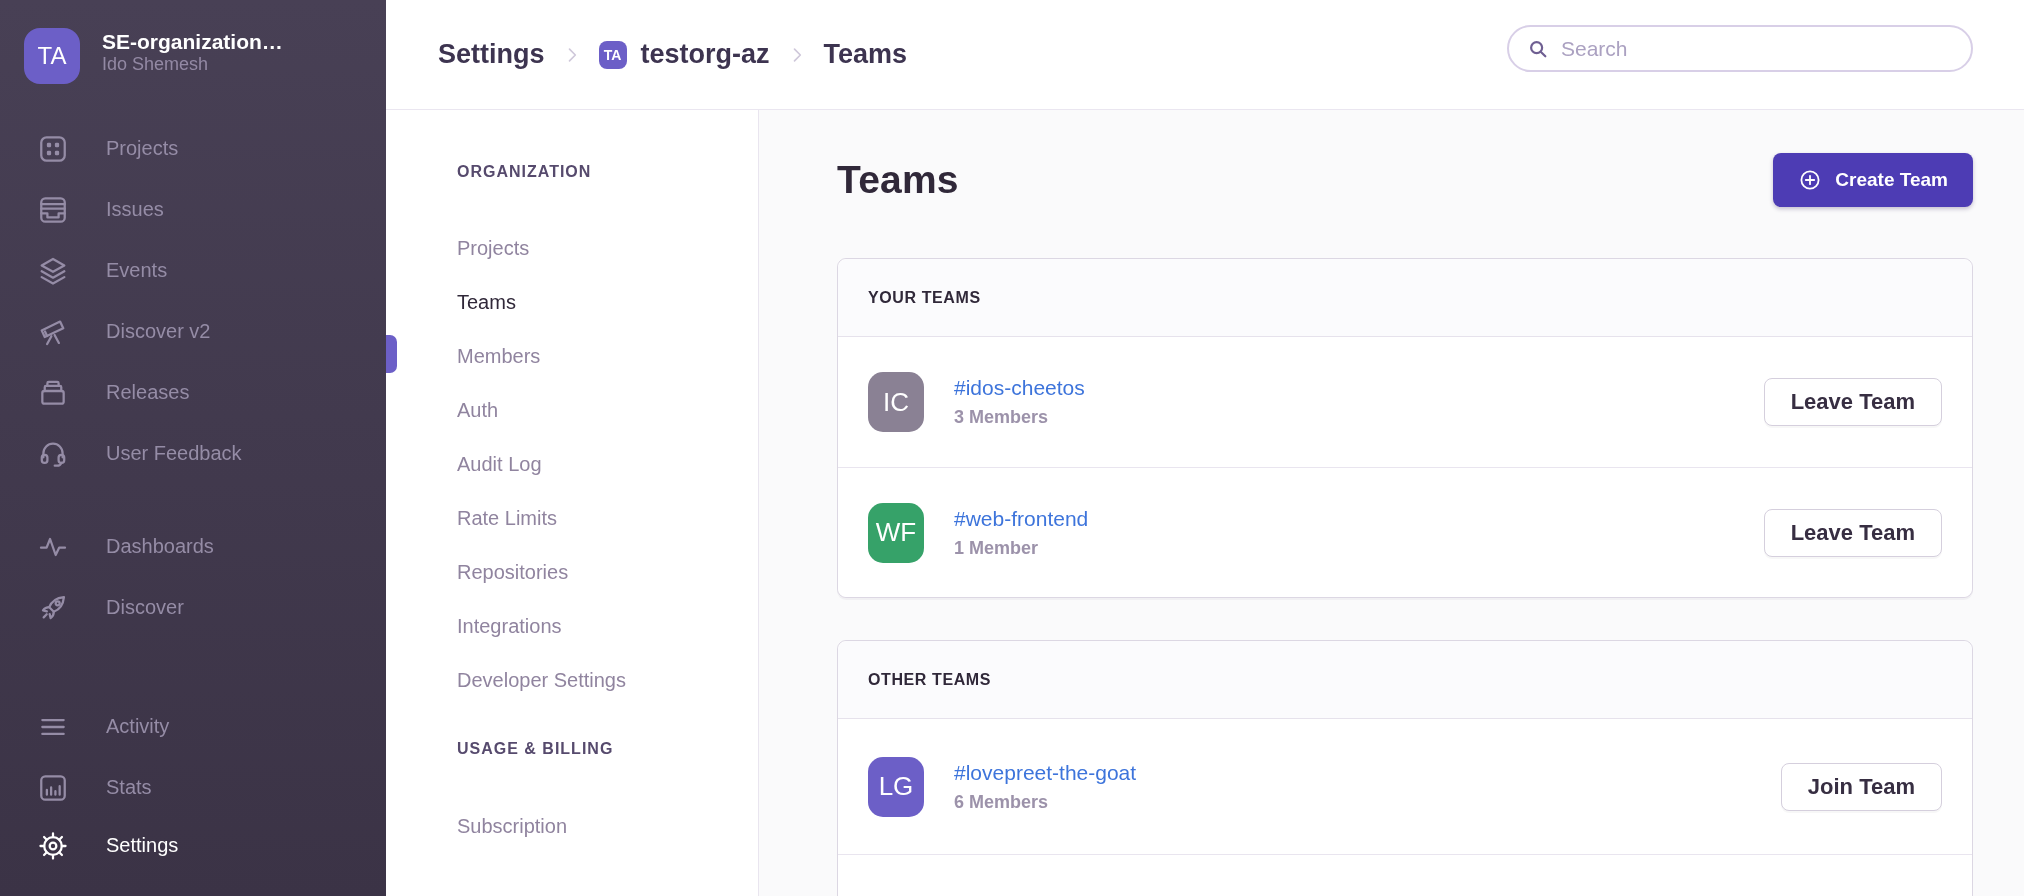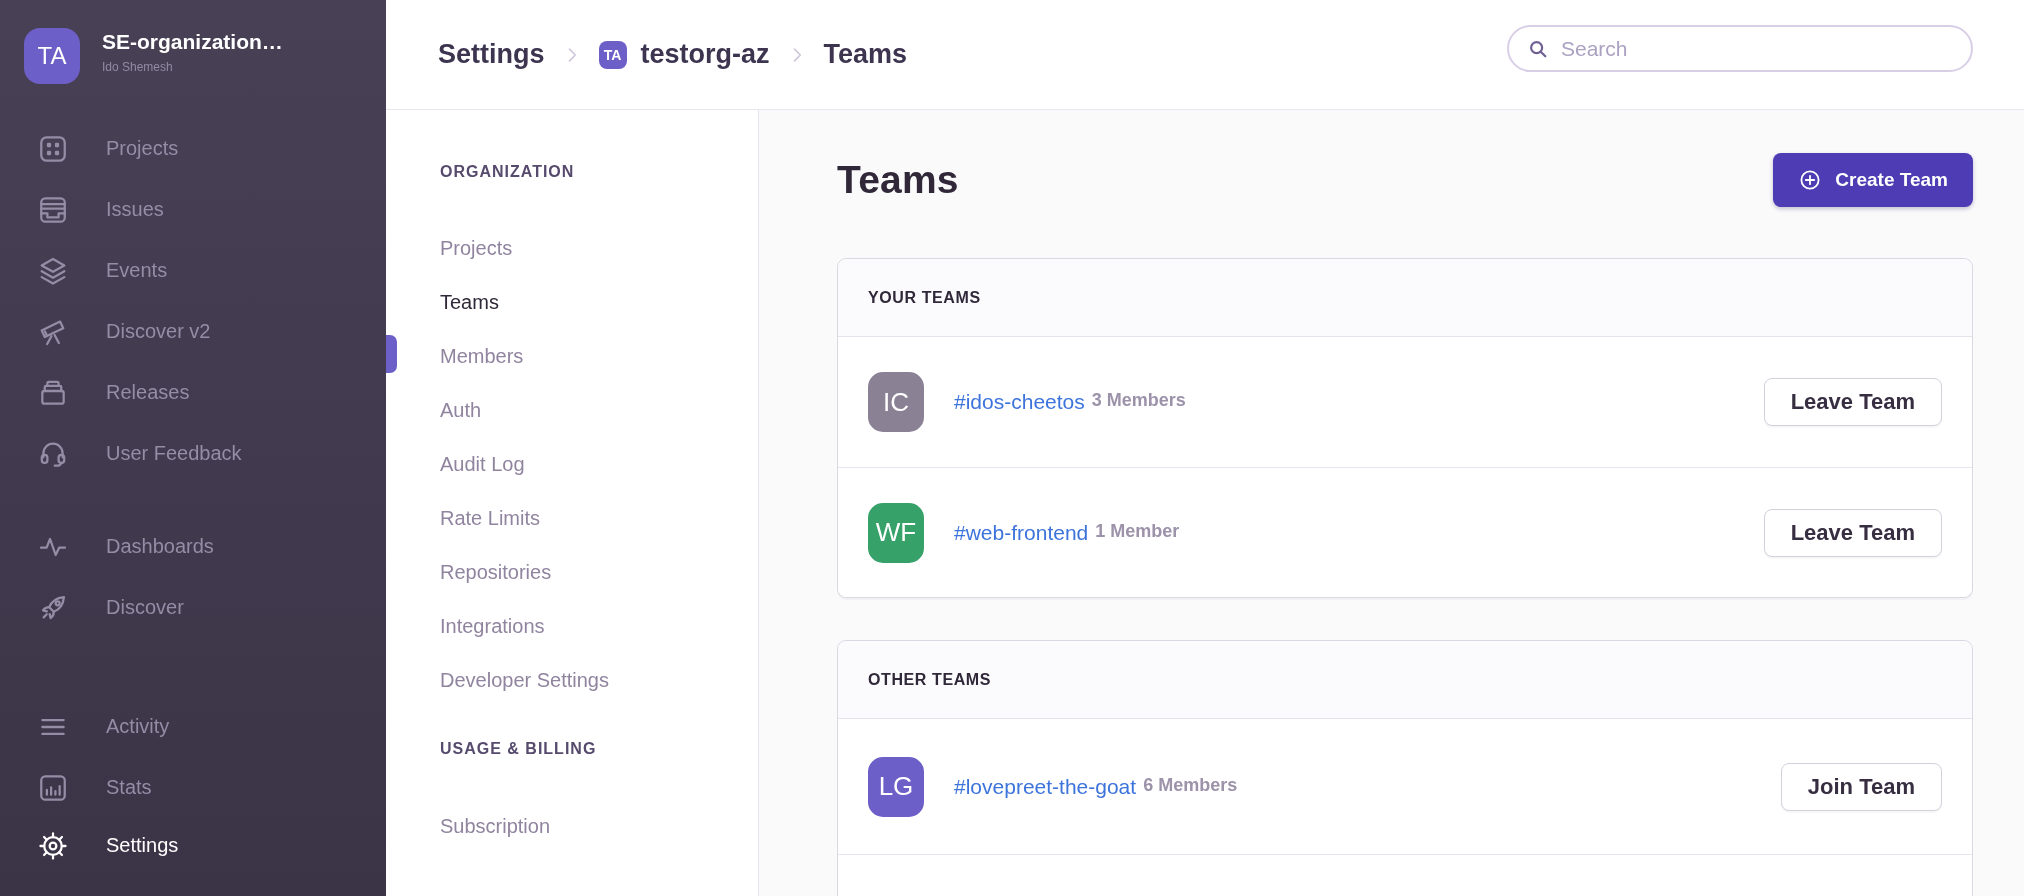--- a/index.html
+++ b/index.html
@@ -7,21 +7,21 @@
   body { font-family:"Liberation Sans", sans-serif; background:#fafafb; overflow:hidden; position:relative; }
 
   
   .sidebar { position:absolute; left:0; top:0; width:386px; height:896px;
              background:linear-gradient(180deg,#484055 0%,#3b3346 100%); }
   .org-header { position:absolute; left:24px; top:28px; display:flex; gap:22px; align-items:flex-start; width:350px; }
   .org-avatar { width:56px; height:56px; border-radius:16px; background:#6C5FC7; color:#fff;
                 display:flex; align-items:center; justify-content:center; font-size:24px; font-weight:500; flex:0 0 auto; }
   .org-meta { overflow:hidden; padding-top:2px; }
   .org-name { color:#fff; font-size:21px; font-weight:700; white-space:nowrap; overflow:hidden; text-overflow:ellipsis; }
-  .org-user { color:#9389a4; font-size:12px; margin-top:6px; }
+  .org-user { color:#9389a4; font-size:18px; }
 
   .nav-group { position:absolute; left:0; width:386px; }
   .g1 { top:118px; } .g2 { top:516px; } .g3 { top:696px; } .g4 { top:815px; }
   .side-item { height:61px; display:flex; align-items:center; padding-left:34px; gap:34px;
                color:#958ca6; font-size:20px; cursor:pointer; }
   .side-item .ic { width:38px; height:38px; display:flex; align-items:center; justify-content:center; flex:0 0 auto; }
   .side-item svg { width:32px; height:32px; stroke:currentColor; fill:none; stroke-width:1.7;
                    stroke-linecap:round; stroke-linejoin:round; }
   .side-item svg .f { fill:currentColor; stroke:none; }
   .side-item.active { color:#ffffff; }
@@ -41,21 +41,21 @@
                  font-size:14px; font-weight:600; display:flex; align-items:center; justify-content:center; }
   .search-box { position:absolute; right:51px; top:25px; width:466px; height:47px; background:#fff;
                 border:2px solid #d8cfe7; border-radius:24px; display:flex; align-items:center; padding:0 18px; gap:12px; }
   .search-box svg { width:22px; height:22px; stroke:#6f5f92; stroke-width:2.4; fill:none; stroke-linecap:round; flex:0 0 auto; }
   .search-box input { border:none; outline:none; font-size:21px; color:#43395a; width:100%; background:transparent;
                       font-family:"Liberation Sans", sans-serif; }
   .search-box input::placeholder { color:#aba1c1; }
 
   
   .settings-nav { position:absolute; left:386px; top:110px; width:373px; height:786px; background:#fff;
-                  border-right:1px solid #e9e5ef; padding:53px 0 0 54px; }
+                  border-right:1px solid #e9e5ef; padding:53px 0 0 71px; }
   .nav-section-header { font-size:16px; font-weight:700; letter-spacing:1px; color:#564a6d; height:24px; }
   .nav-section-header.h1 { margin-bottom:34px; }
   .nav-section-header.h2 { margin-top:33px; }
   .snav-item { height:54px; display:flex; align-items:center; font-size:20px; color:#90849f; cursor:pointer; }
   .snav-item.active { color:#302839; }
   .snav-item.sub1 { margin-top:35px; }
 
   
   .main { position:absolute; left:781px; top:110px; width:1243px; height:786px; background:#fafafb; overflow:hidden; }
   .page-head { position:absolute; left:56px; right:51px; top:40px; height:60px;
@@ -72,21 +72,21 @@
   .panel-other { top:530px; height:400px; }
   .panel-header { height:78px; display:flex; align-items:center; padding:0 30px; font-size:16px; font-weight:700;
                   letter-spacing:.6px; color:#302839; background:#fbfbfd; border-bottom:1px solid #e6e2ec;
                   border-radius:9px 9px 0 0; }
   .team-row { height:130px; display:flex; align-items:center; padding:0 30px; background:#fff; }
   .team-row + .team-row { border-top:1px solid #e9e5ef; }
   .panel-other .team-row { height:135px; }
   .team-row:last-child { border-radius:0 0 9px 9px; }
   .team-avatar { width:56px; height:60px; border-radius:15px; color:#fff; font-size:26px; font-weight:500;
                  display:flex; align-items:center; justify-content:center; flex:0 0 auto; }
-  .team-info { margin-left:30px; display:flex; flex-direction:row; gap:7px; }
+  .team-info { margin-left:30px; display:flex; flex-direction:column; gap:7px; }
   .team-link { color:#3D74DB; font-size:21px; font-weight:500; text-decoration:none; cursor:pointer; }
   .team-members { color:#9c92aa; font-size:18px;font-weight:bold; }
   .row-btn { margin-left:auto; height:48px; padding:0 26px; background:#fff; border:1px solid #d5cfdd;
              border-radius:8px; font-size:22px; font-weight:700; color:#372e42; cursor:pointer;
              box-shadow:0 2px 0 rgba(0,0,0,.03); font-family:"Liberation Sans", sans-serif; }
 </style>
 </head>
 <body>
 
 <aside class="sidebar">

